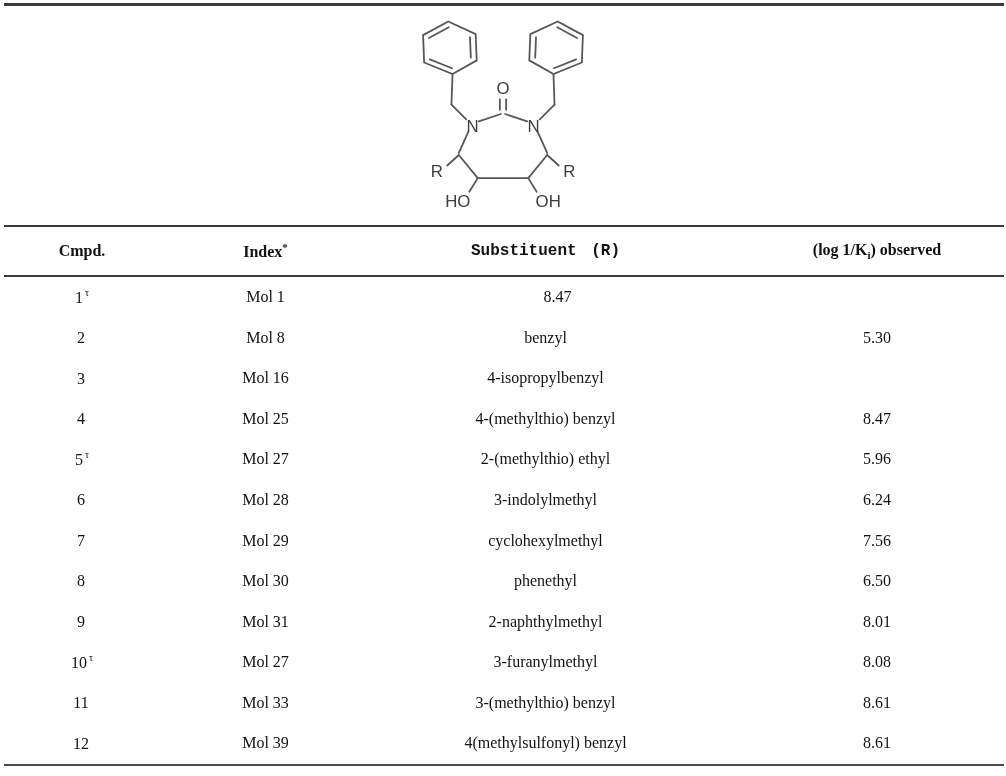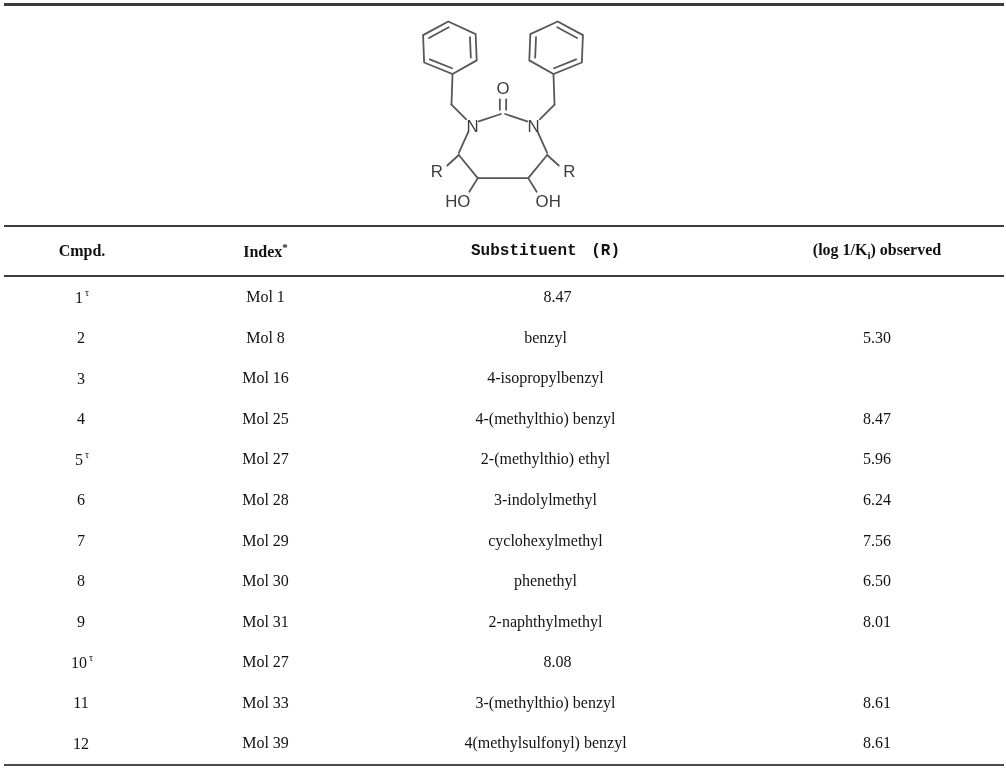--- a/index.html
+++ b/index.html
@@ -175,20 +175,21 @@
   <div class="grid-row tr">
     <div class="c1"><span>9</span><sup class="cm"></sup></div>
     <div class="c2">Mol 31</div>
     <div class="c3">2-naphthylmethyl</div>
     <div class="c4">8.01</div>
   </div>
 
   <div class="grid-row tr">
     <div class="c1"><span>10</span><sup class="cm">τ</sup></div>
     <div class="c2">Mol 27</div>
+    <div class="c3">3-furanylmethyl</div>
     <div class="c4">8.08</div>
   </div>
 
   <div class="grid-row tr">
     <div class="c1"><span>11</span><sup class="cm"></sup></div>
     <div class="c2">Mol 33</div>
     <div class="c3">3-(methylthio) benzyl</div>
     <div class="c4">8.61</div>
   </div>
 

